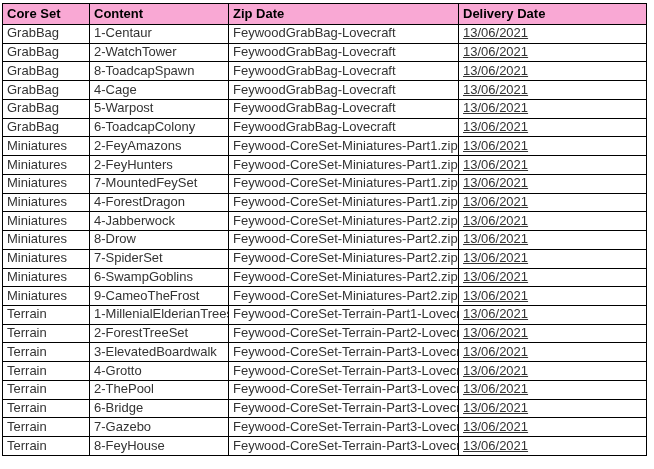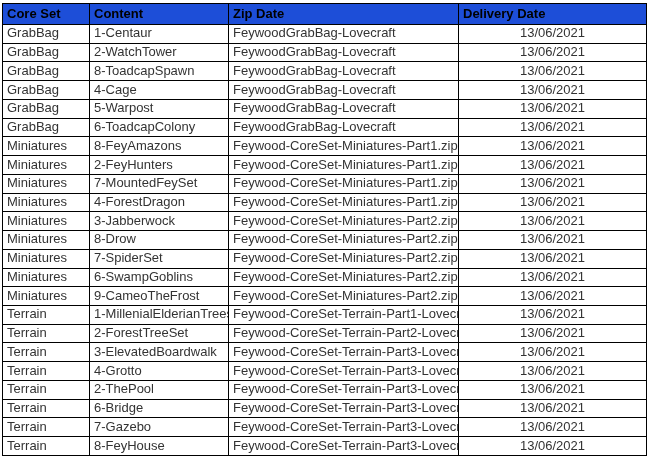--- a/index.html
+++ b/index.html
@@ -24,32 +24,33 @@
     line-height: 1.15;
     padding: 0 4px;
     overflow: hidden;
     white-space: nowrap;
     vertical-align: middle;
   }
   .data-table thead tr {
     height: 21px;
   }
   .data-table th {
-    background: #1d4ed8;
+    background: #f9a8d4;
     color: #000000;
     font-weight: bold;
     text-align: left;
   }
   .data-table td {
     background: #ffffff;
     color: #333333;
     text-align: left;
   }
   .data-table td.right {
-    text-align: center;
+    text-align: left;
+    text-decoration: underline;
   }
   col.c-coreset  { width: 87px;  }
   col.c-content  { width: 139px; }
   col.c-zipfile  { width: 230px; }
   col.c-delivery { width: 188px; }
 </style>
 </head>
 <body>
 
 <table class="data-table">
@@ -99,21 +100,21 @@
         <td class="right">13/06/2021</td>
       </tr>
       <tr>
         <td>GrabBag</td>
         <td>6-ToadcapColony</td>
         <td>FeywoodGrabBag-Lovecraft</td>
         <td class="right">13/06/2021</td>
       </tr>
       <tr>
         <td>Miniatures</td>
-        <td>8-FeyAmazons</td>
+        <td>2-FeyAmazons</td>
         <td>Feywood-CoreSet-Miniatures-Part1.zip</td>
         <td class="right">13/06/2021</td>
       </tr>
       <tr>
         <td>Miniatures</td>
         <td>2-FeyHunters</td>
         <td>Feywood-CoreSet-Miniatures-Part1.zip</td>
         <td class="right">13/06/2021</td>
       </tr>
       <tr>
@@ -123,21 +124,21 @@
         <td class="right">13/06/2021</td>
       </tr>
       <tr>
         <td>Miniatures</td>
         <td>4-ForestDragon</td>
         <td>Feywood-CoreSet-Miniatures-Part1.zip</td>
         <td class="right">13/06/2021</td>
       </tr>
       <tr>
         <td>Miniatures</td>
-        <td>3-Jabberwock</td>
+        <td>4-Jabberwock</td>
         <td>Feywood-CoreSet-Miniatures-Part2.zip</td>
         <td class="right">13/06/2021</td>
       </tr>
       <tr>
         <td>Miniatures</td>
         <td>8-Drow</td>
         <td>Feywood-CoreSet-Miniatures-Part2.zip</td>
         <td class="right">13/06/2021</td>
       </tr>
       <tr>

